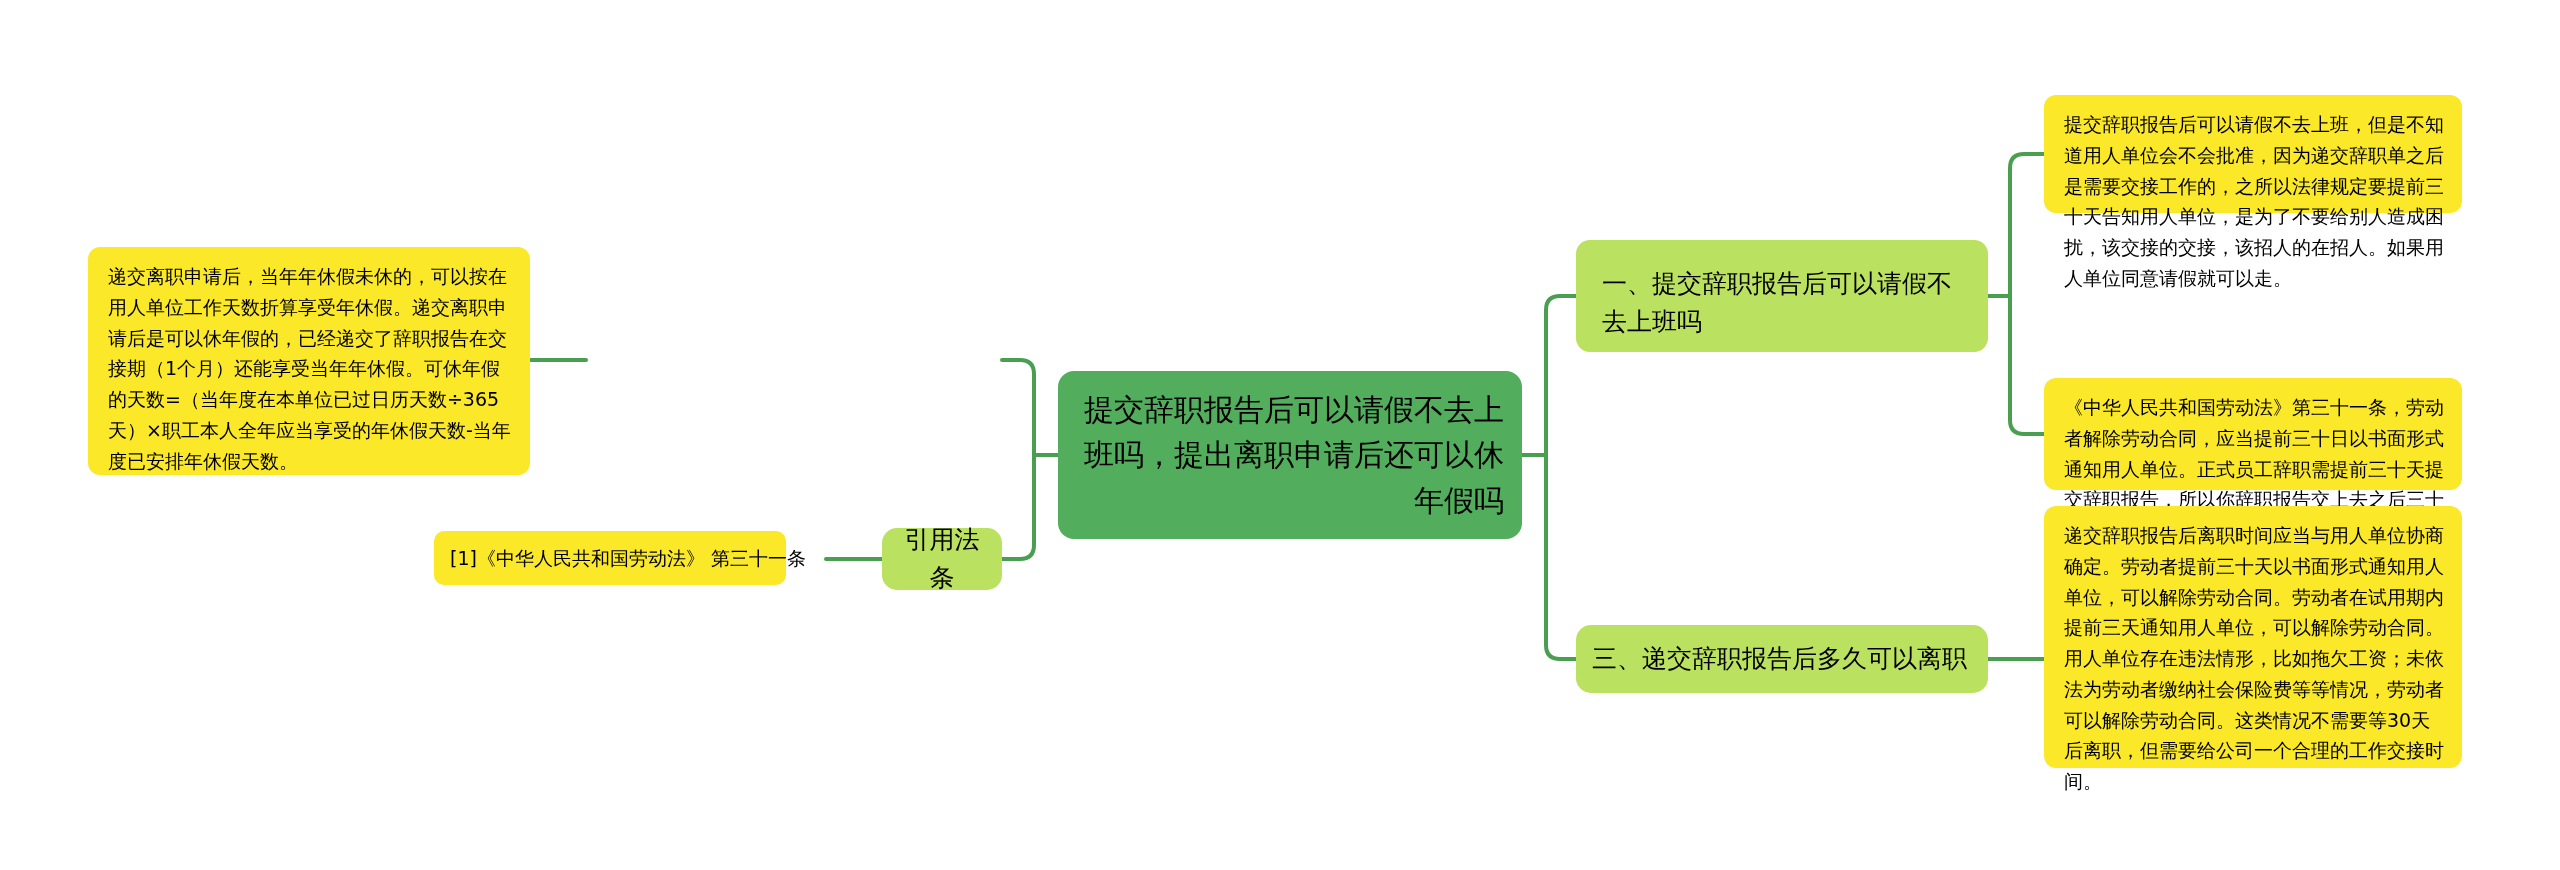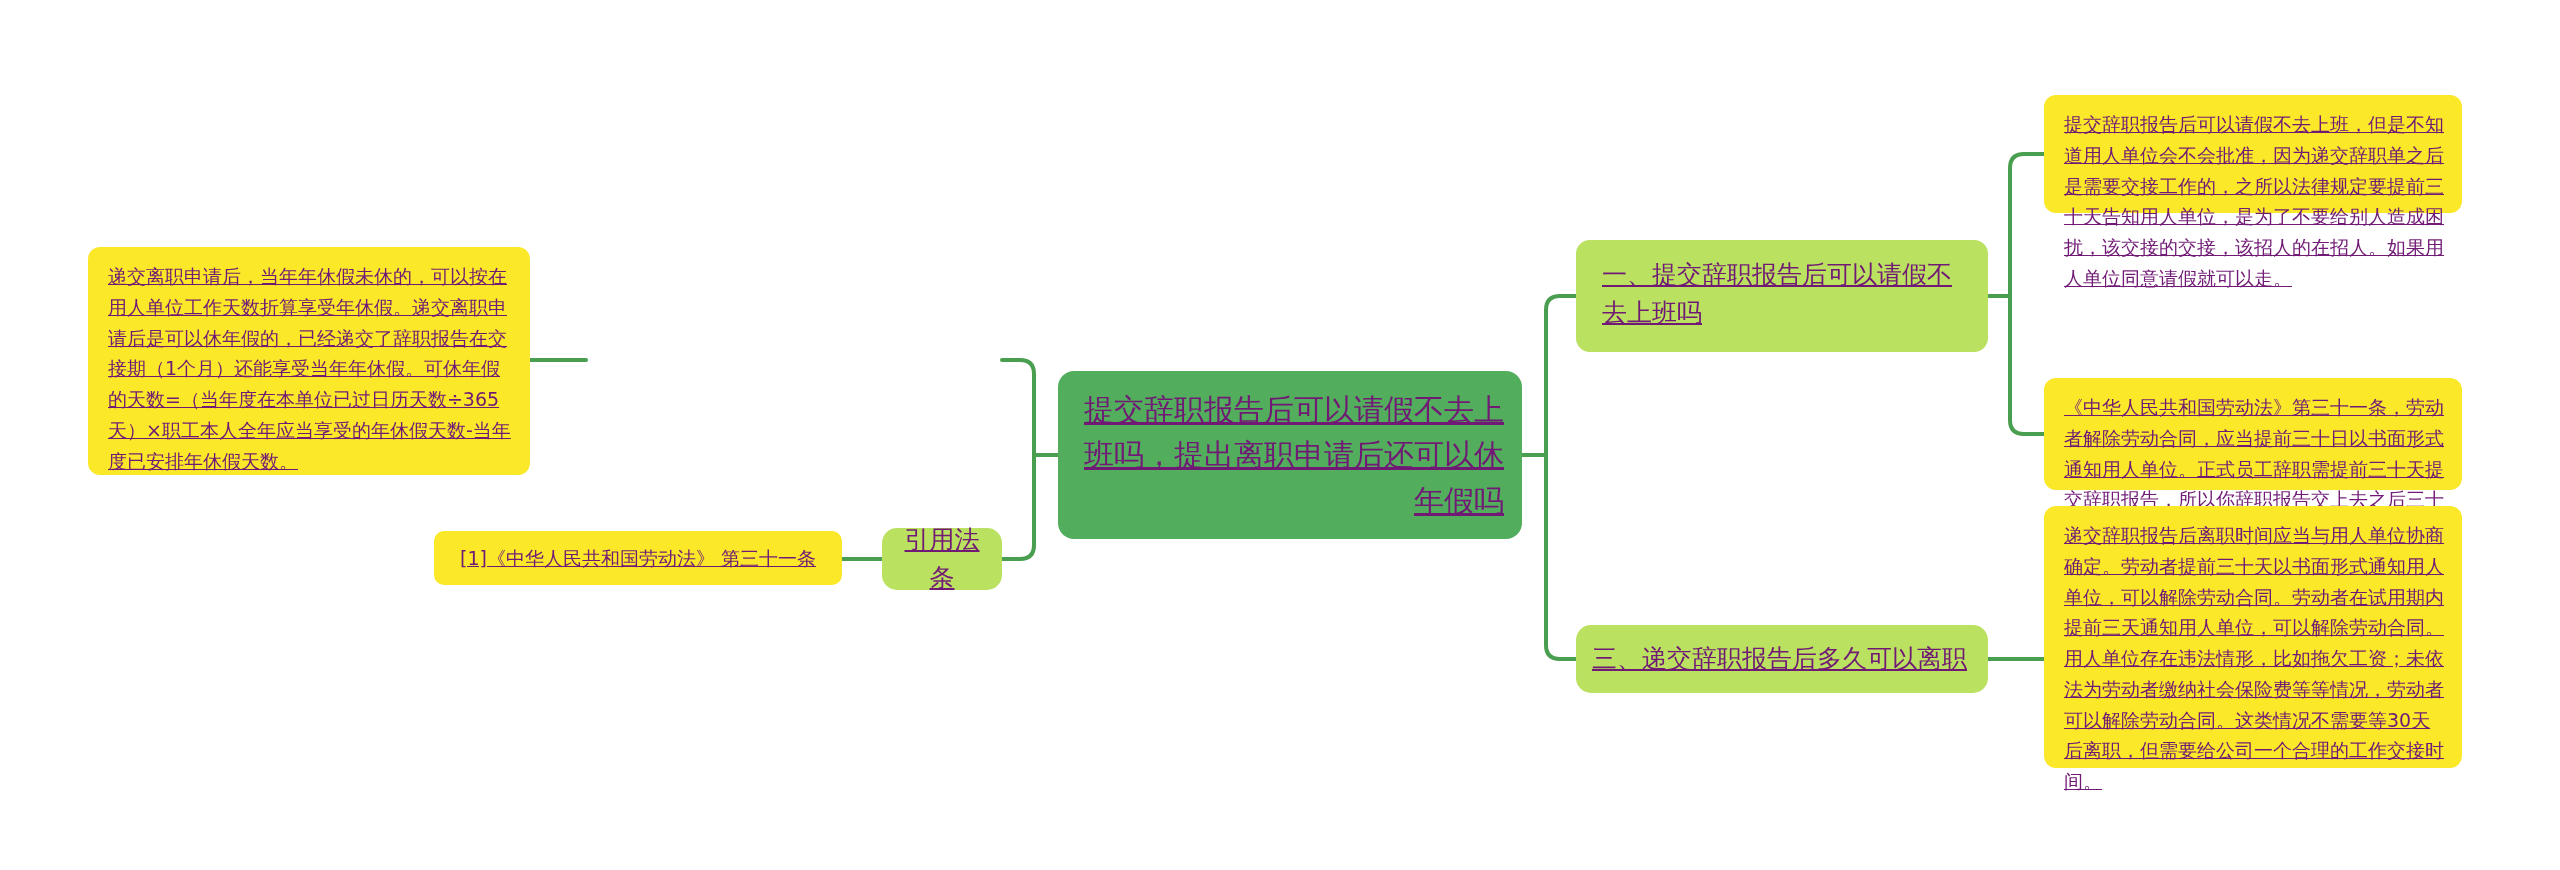--- a/index.html
+++ b/index.html
@@ -19,40 +19,39 @@
   #connectors {
     position: absolute;
     left: 0; top: 0;
     width: 2560px;
     height: 870px;
     pointer-events: none;
   }
   .node {
     position: absolute;
     border-radius: 14px;
-    color: #701a75;
+    color: #000000;
     display: flex;
     align-items: center;
     line-height: 1.52;
     white-space: pre-wrap;
     word-break: break-all;
-    text-decoration: underline;
   }
   .node-root {
     background: #52ad5c;
     font-size: 30px;
     text-align: right;
     justify-content: center;
     padding: 14px 18px;
     border-radius: 16px;
   }
   .node-branch {
     background: #bbe160;
     font-size: 25px;
-    padding: 16px 20px 16px 26px;
+    padding: 25px 20px 16px 26px;
     align-items: flex-start;
     border-radius: 14px;
   }
   .node-branch-small {
     background: #bbe160;
     font-size: 25px;
     padding: 10px 16px;
     align-items: center;
     justify-content: center;
     border-radius: 15px;
@@ -130,17 +129,17 @@
 
 
   <div class="node node-leaf" style="left:88px; top:247px; width:442px; height:228px;">
     <span class="node-text">递交离职申请后，当年年休假未休的，可以按在用人单位工作天数折算享受年休假。递交离职申请后是可以休年假的，已经递交了辞职报告在交接期（1个月）还能享受当年年休假。可休年假的天数=（当年度在本单位已过日历天数÷365天）×职工本人全年应当享受的年休假天数-当年度已安排年休假天数。</span>
   </div>
 
   <div class="node node-branch-small" style="left:882px; top:528px; width:120px; height:62px;">
     <span class="node-text" style="text-align:center;">引用法条</span>
   </div>
 
-  <div class="node node-leaf-inline" style="left:434px; top:531px; width:408px; height:54px;">
+  <div class="node node-leaf-inline" style="left:434px; top:531px; width:352px; height:54px;">
     <span class="node-text" style="text-align:center;">[1]《中华人民共和国劳动法》 第三十一条</span>
   </div>
 
 </div>
 
 </body></html>

